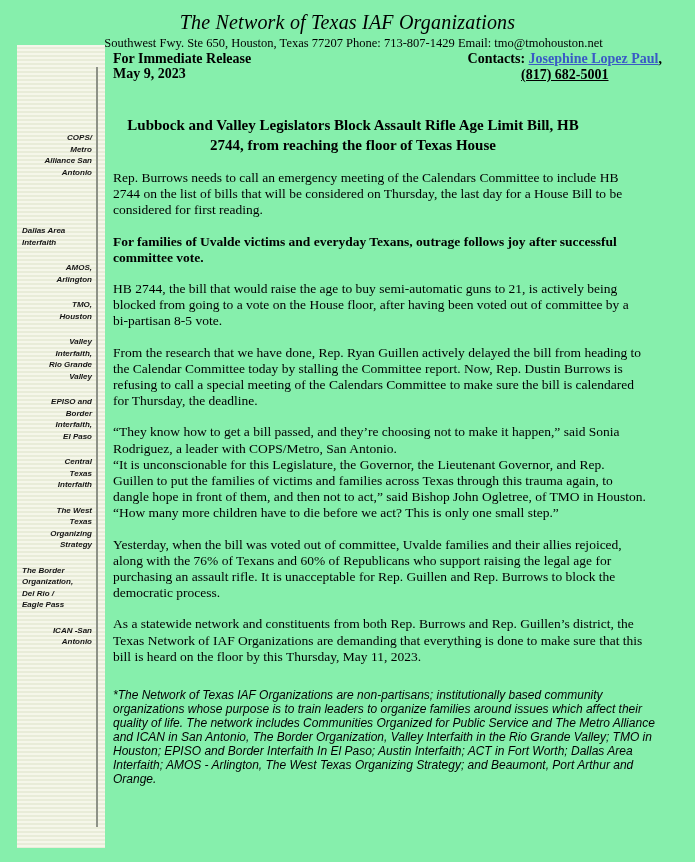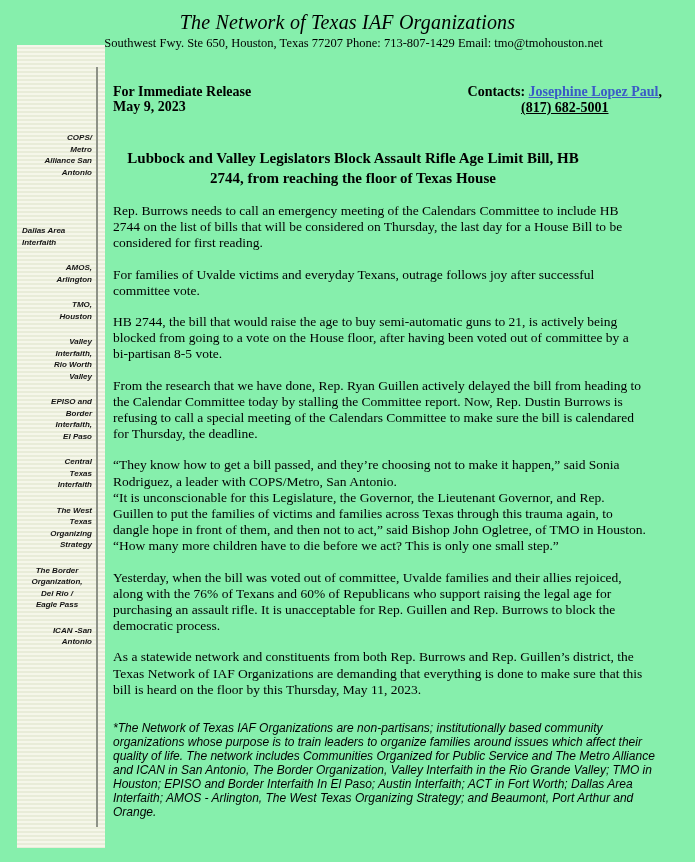--- a/index.html
+++ b/index.html
@@ -35,45 +35,44 @@
   .sidebar{
     position:absolute;left:22px;top:132px;width:70px;
     display:flex;flex-direction:column;gap:14px;
     font-family:"Liberation Sans",sans-serif;
     font-style:italic;font-weight:600;
     font-size:8px;line-height:11.5px;color:#141414;
   }
   .side-item{white-space:pre-line;}
   .align-right{text-align:right;}
   .align-left{text-align:left;margin-top:33px;}
-  .align-center{text-align:center;}
+  .align-center{text-align:left;}
   
   .content{margin-left:113px;width:549px;}
   .release-row{
     display:flex;justify-content:space-between;
-    margin-top:33px;
     font-weight:bold;font-size:14px;line-height:15px;
   }
   .contacts-block{text-align:center;}
   .contact-link{
     color:var(--link-color,#3a5ac6);
     text-decoration:underline;
   }
   .contact-phone{margin-top:1px;text-decoration:underline;}
   .headline{
     margin:33px 0 0 5px;width:470px;
     text-align:center;
     font-size:15px;line-height:20px;font-weight:bold;
   }
   .para{
     white-space:pre-line;
     margin:15px 16px 0 0;
     font-size:13.5px;line-height:16.2px;
   }
-  .para.bold{font-weight:normal;}
+  .para.bold{font-weight:bold;}
   .footnote{
     white-space:pre-line;
     margin:23px 0 0 0;
     font-family:"Liberation Sans",sans-serif;
     font-style:italic;
     font-size:12px;line-height:14px;
   }
 </style>
 </head>
 <body>
@@ -94,21 +93,21 @@
 Alliance San
 Antonio</div>
     <div class="side-item align-left">Dallas Area
 Interfaith</div>
     <div class="side-item align-right">AMOS,
 Arlington</div>
     <div class="side-item align-right">TMO,
 Houston</div>
     <div class="side-item align-right">Valley
 Interfaith,
-Rio Worth
+Rio Grande
 Valley</div>
     <div class="side-item align-right">EPISO and
 Border
 Interfaith,
 El Paso</div>
     <div class="side-item align-right">Central
 Texas
 Interfaith</div>
     <div class="side-item align-right">The West
 Texas

